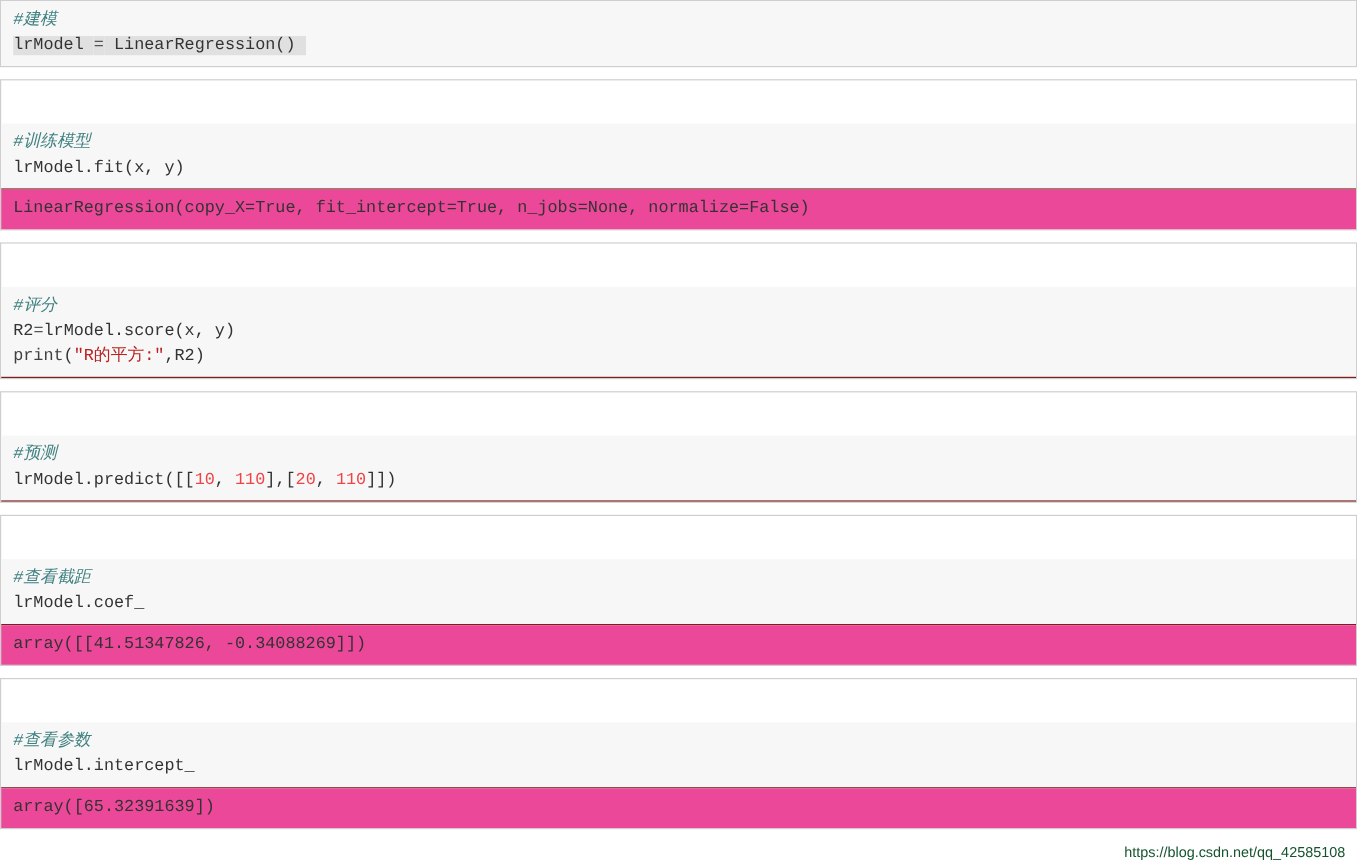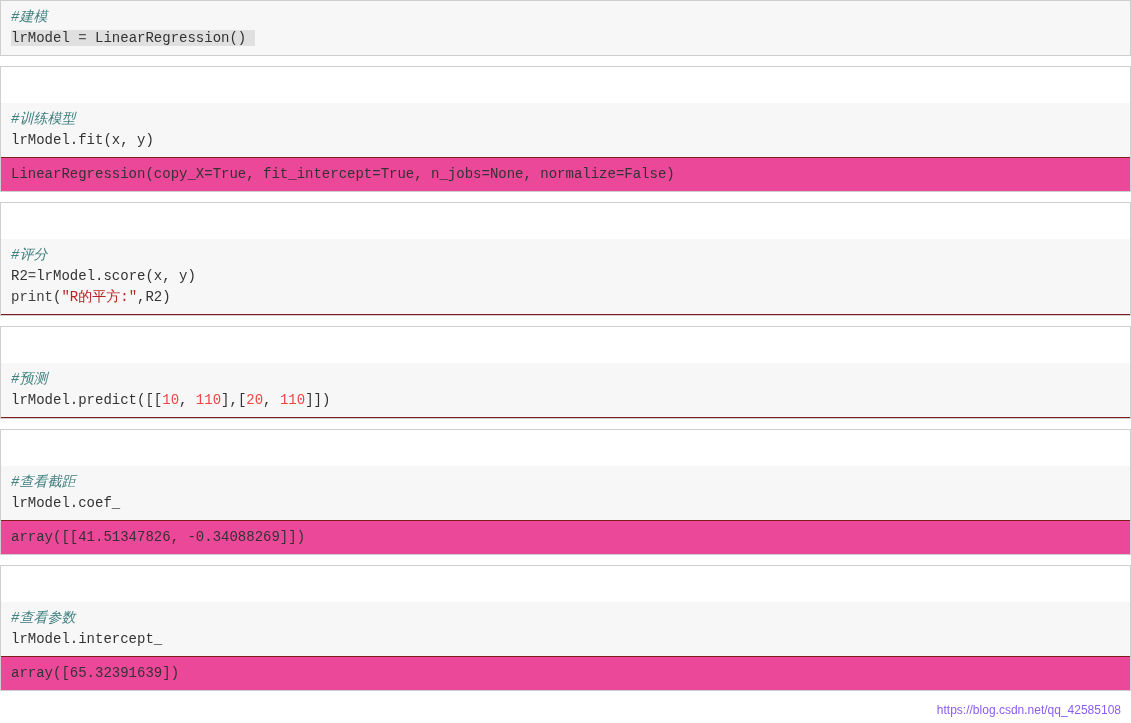--- a/index.html
+++ b/index.html
@@ -41,21 +41,21 @@
   .number { color: #ef4444; }
   .string { color: #ba2121; }
   .plain { color: #333333; }
   .highlight { background: #e0e0e0; }
   .watermark {
     position: fixed;
     bottom: 6px;
     right: 10px;
     font-family: Arial, sans-serif;
     font-size: 12px;
-    color: #8b5cf6;
+    color: #14532d;
     user-select: none;
     pointer-events: none;
   }
 </style>
 </head>
 <body>
 
 <div id="cells-container">
     <div class="cell">
       <div class="input-area"><span class="comment">#建模</span>

